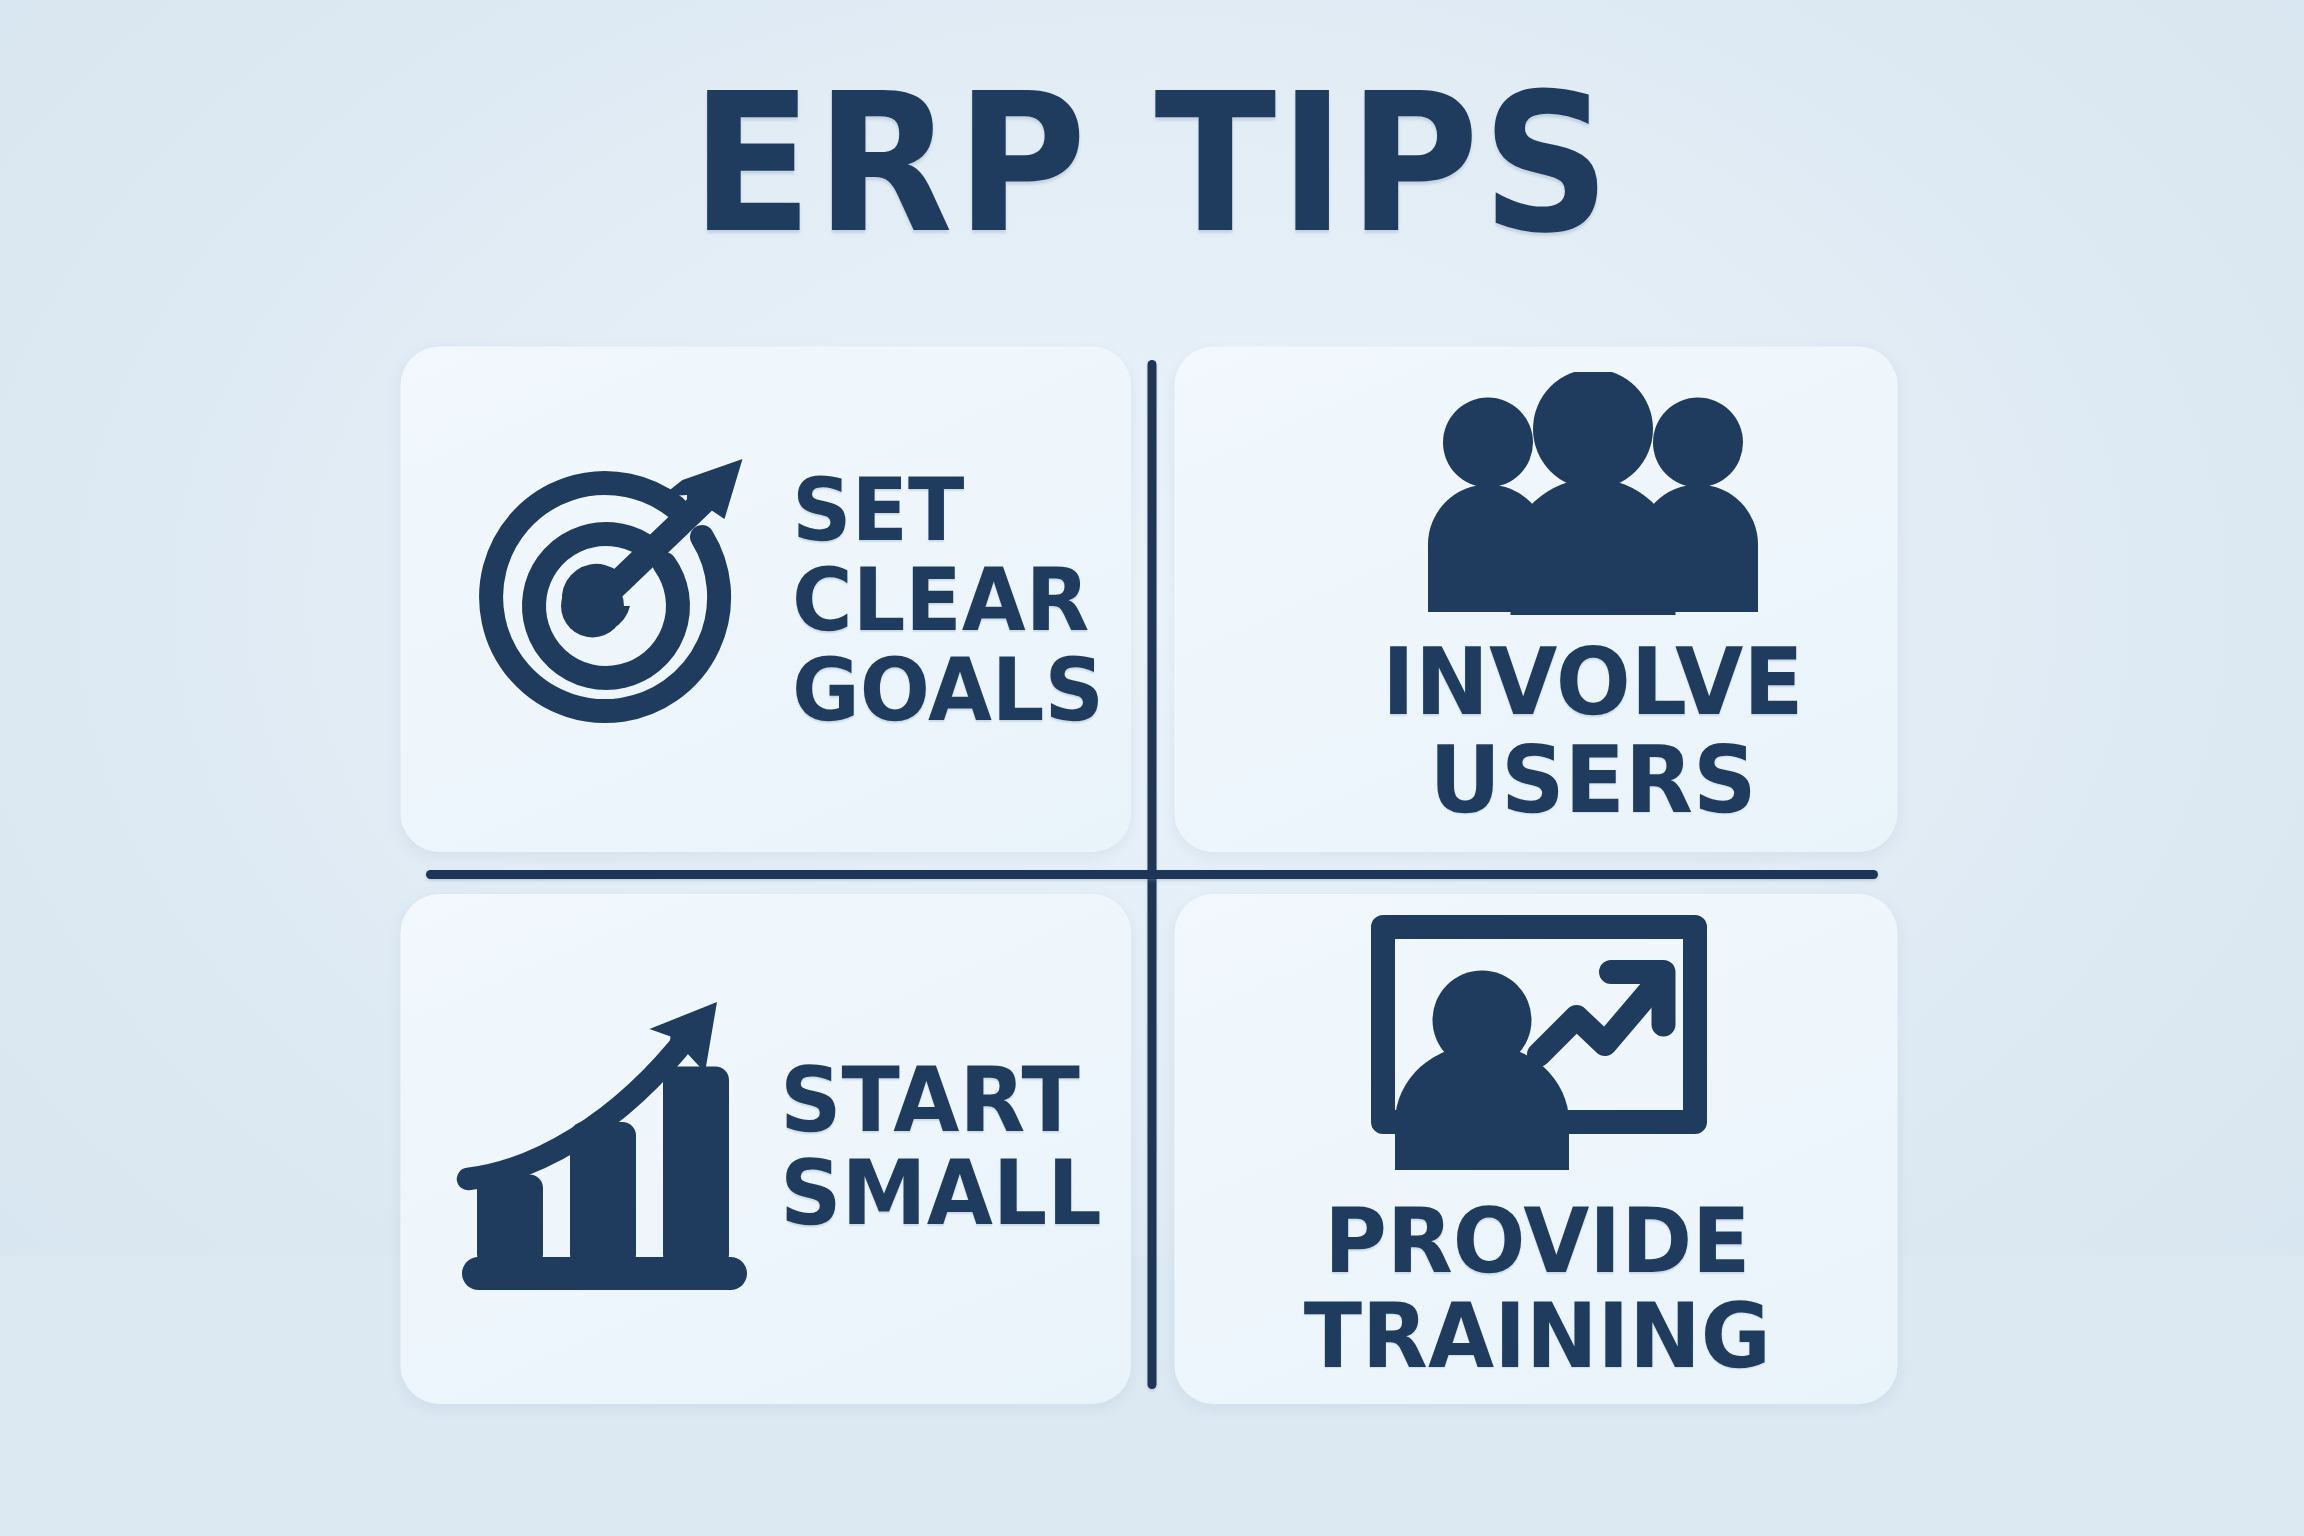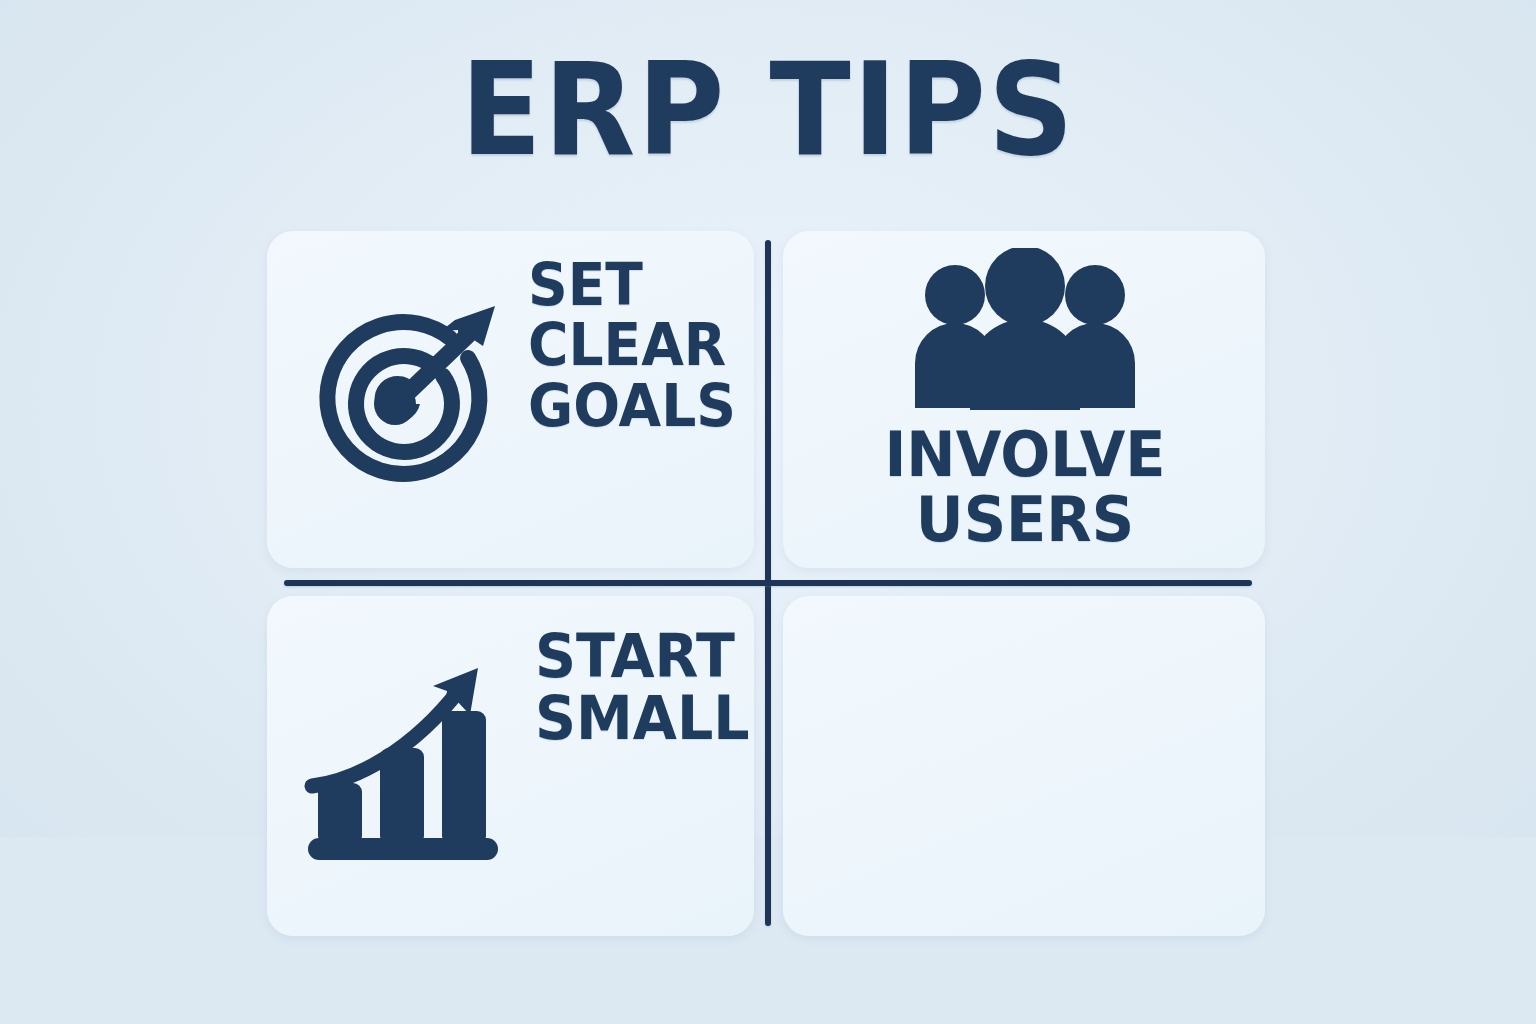--- a/index.html
+++ b/index.html
@@ -71,29 +71,30 @@
     left: 284px;
     top: 580px;
     width: 968px;
     height: 6px;
   }
 
   
   .quadrant {
     position: absolute;
     display: flex;
+    align-items: center;
   }
   .quadrant.stacked {
     flex-direction: column;
     justify-content: center;
   }
 
   #quad-goals    { left: 300px; top: 255px; width: 430px; height: 290px; flex-direction: row; gap: 18px; }
-  #quad-users    { left: 800px; top: 245px; width: 450px; height: 310px; }
-  #quad-start    { left: 300px; top: 625px; width: 430px; height: 280px; flex-direction: row; gap: 30px; }
+  #quad-users    { left: 837px; top: 245px; width: 450px; height: 310px; }
+  #quad-start    { left: 300px; top: 625px; width: 430px; height: 280px; flex-direction: row; gap: 15px; }
   #quad-training { left: 800px; top: 605px; width: 450px; height: 320px; }
 
   .icon-wrap {
     display: flex;
     align-items: center;
     justify-content: center;
     flex: none;
   }
   .icon-wrap svg { display: block; }
 
@@ -210,14 +211,34 @@
         <path d="M 12 123 C 55 118 112 88 160 26" fill="none" stroke="#1f3c5e" stroke-width="15" stroke-linecap="round"></path>
         <path d="M 133 23 L 178 5 L 170 52 L 157 38 L 145 44 L 147 28 Z" fill="#1f3c5e"></path>
       </svg>
     </div>
     <div class="tip-label left-align" id="label-start">
       <div>START</div>
       <div>SMALL</div>
     </div>
   </div>
 
+  <div class="quadrant stacked" id="quad-training">
+    <div class="icon-wrap">
+      <svg width="235" height="175" viewBox="0 0 235 175" aria-hidden="true">
+
+        <path d="M 14 10 L 222 10 L 222 140 L 14 140 Z" fill="none" stroke="#1f3c5e" stroke-width="16" stroke-linejoin="round"></path>
+
+        <polyline points="118,95 143,70 162,88 196,48" fill="none" stroke="#1f3c5e" stroke-width="16" stroke-linecap="round" stroke-linejoin="round"></polyline>
+        <path d="M 166 40 L 201 40 L 201 75" fill="none" stroke="#1f3c5e" stroke-width="16" stroke-linecap="round" stroke-linejoin="round"></path>
+
+        <g fill="#1f3c5e">
+          <circle cx="80" cy="72" r="33"></circle>
+          <path d="M 22 172 L 22 140 A 58 52 0 0 1 138 140 L 138 172 Z"></path>
+        </g>
+      </svg>
+    </div>
+    <div class="tip-label center-align" id="label-training">
+      <div>PROVIDE</div>
+      <div>TRAINING</div>
+    </div>
+  </div>
 
 </div>
 
 </body></html>

